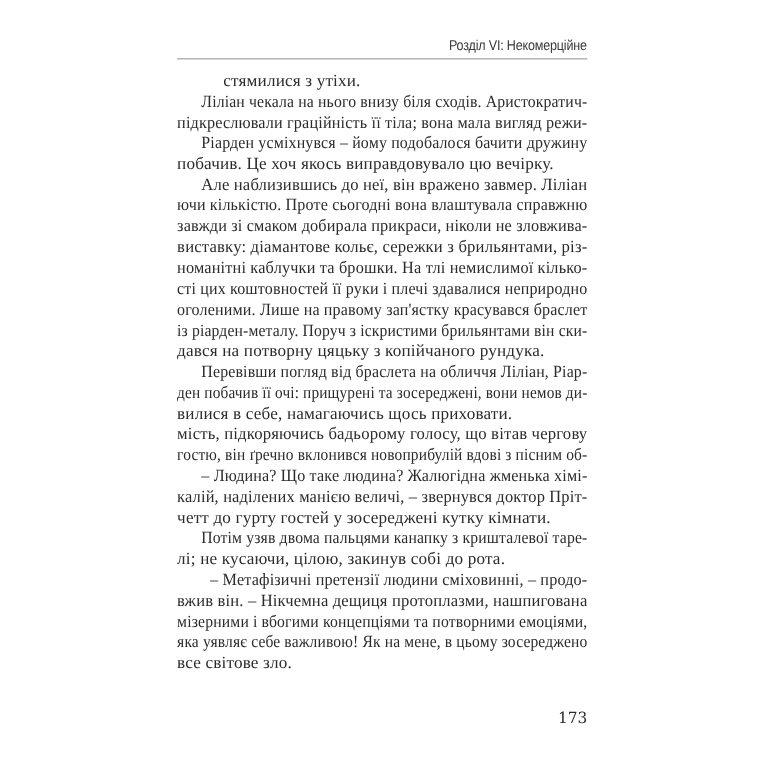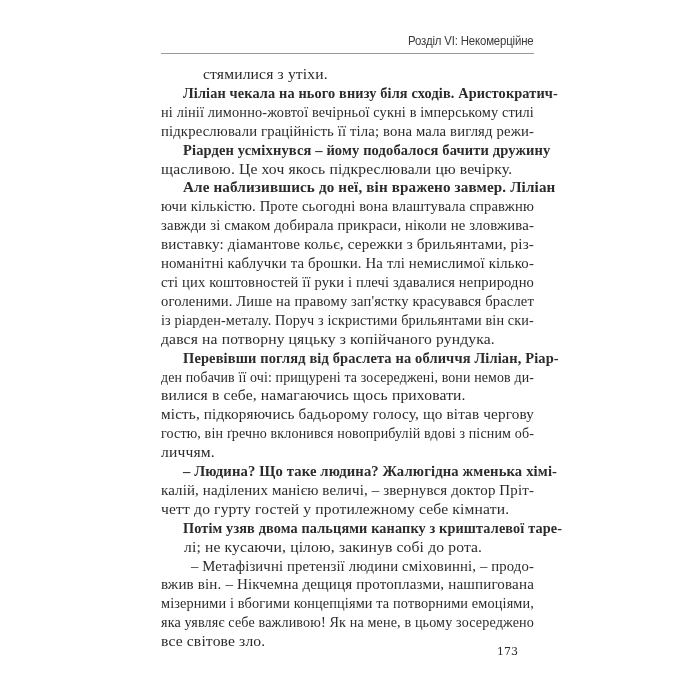--- a/index.html
+++ b/index.html
@@ -57,31 +57,30 @@
     text-align: justify;
     text-align-last: justify;
     white-space: nowrap;
     overflow: visible;
   }
   .line.last {
     text-align-last: left;
   }
   .line.indent {
     padding-left: 22px;
-    font-weight: bold;
   }
   .line.indent2 {
     padding-left: 30px;
   }
   .folio {
     position: absolute;
     top: 645px;
-    right: 16px;
+    right: 0;
     font-family: "DejaVu Serif", "Liberation Serif", serif;
-    font-size: 11px;
+    font-size: 14px;
     color: #2b2b2b;
   }
   .txt {
     font-family: "Liberation Serif", "DejaVu Serif", serif;
     font-size: 15.6px;
     letter-spacing: 0.15px;
   }
 </style>
 </head>
 <body>
@@ -89,56 +88,54 @@
 <div class="page">
   <div class="running-head">Розділ VI: Некомерційне</div>
   <div class="head-rule"></div>
 
   <div class="body-text txt" id="body-text">
       <div>
         <span class="line last"><span style="white-space: nowrap; display: inline-block; margin-left: 42px;">стямилися з утіхи.</span></span>
       </div>
       <div>
         <span class="line indent"><span style="white-space: nowrap; display: inline-block; transform: scaleX(0.917572); transform-origin: left center;">Ліліан чекала на нього внизу біля сходів. Аристократич-</span></span>
-        <span class="line"><span style="white-space: nowrap; display: inline-block; transform: scaleX(0.918154); transform-origin: left center;">ні лінії лимонно-жовтої вечірньої сукні в імперському стилі</span></span>
         <span class="line"><span style="white-space: nowrap; display: inline-block; transform: scaleX(0.943296); transform-origin: left center;">підкреслювали граційність її тіла; вона мала вигляд режи-</span></span>
       </div>
       <div>
         <span class="line indent"><span style="white-space: nowrap; display: inline-block; transform: scaleX(0.929224); transform-origin: left center;">Ріарден усміхнувся – йому подобалося бачити дружину</span></span>
-        <span class="line last"><span style="white-space: nowrap; display: inline-block;">щасливою. Це хоч якось підкреслювали цю вечірку.</span></span>
+        <span class="line last"><span style="white-space: nowrap; display: inline-block;">побачив. Це хоч якось виправдовувало цю вечірку.</span></span>
       </div>
       <div>
         <span class="line indent"><span style="white-space: nowrap; display: inline-block; transform: scaleX(0.96953); transform-origin: left center;">Але наблизившись до неї, він вражено завмер. Ліліан</span></span>
         <span class="line"><span style="white-space: nowrap; display: inline-block; transform: scaleX(0.936965); transform-origin: left center;">ючи кількістю. Проте сьогодні вона влаштувала справжню</span></span>
         <span class="line"><span style="white-space: nowrap; display: inline-block; transform: scaleX(0.947076); transform-origin: left center;">завжди зі смаком добирала прикраси, ніколи не зловжива-</span></span>
         <span class="line"><span style="white-space: nowrap; display: inline-block; transform: scaleX(0.973573); transform-origin: left center;">виставку: діамантове кольє, сережки з брильянтами, різ-</span></span>
         <span class="line"><span style="white-space: nowrap; display: inline-block; transform: scaleX(0.950318); transform-origin: left center;">номанітні каблучки та брошки. На тлі немислимої кілько-</span></span>
         <span class="line"><span style="white-space: nowrap; display: inline-block; transform: scaleX(0.93374); transform-origin: left center;">сті цих коштовностей її руки і плечі здавалися неприродно</span></span>
         <span class="line"><span style="white-space: nowrap; display: inline-block; transform: scaleX(0.935827); transform-origin: left center;">оголеними. Лише на правому зап'ястку красувався браслет</span></span>
         <span class="line"><span style="white-space: nowrap; display: inline-block; transform: scaleX(0.912643); transform-origin: left center;">із ріарден-металу. Поруч з іскристими брильянтами він ски-</span></span>
         <span class="line last"><span style="white-space: nowrap; display: inline-block;">дався на потворну цяцьку з копійчаного рундука.</span></span>
       </div>
       <div>
         <span class="line indent"><span style="white-space: nowrap; display: inline-block; transform: scaleX(0.926427); transform-origin: left center;">Перевівши погляд від браслета на обличчя Ліліан, Ріар-</span></span>
         <span class="line"><span style="white-space: nowrap; display: inline-block; transform: scaleX(0.892979); transform-origin: left center;">ден побачив її очі: прищурені та зосереджені, вони немов ди-</span></span>
         <span class="line last"><span style="white-space: nowrap; display: inline-block;">вилися в себе, намагаючись щось приховати.</span></span>
       </div>
       <div>
         <span class="line"><span style="white-space: nowrap; display: inline-block; transform: scaleX(0.974566); transform-origin: left center;">мість, підкоряючись бадьорому голосу, що вітав чергову</span></span>
         <span class="line"><span style="white-space: nowrap; display: inline-block; transform: scaleX(0.900626); transform-origin: left center;">гостю, він ґречно вклонився новоприбулій вдові з пісним об-</span></span>
-        <span class="line last"><span style="white-space: nowrap; display: inline-block;">личчям.</span></span>
       </div>
       <div>
         <span class="line indent"><span style="white-space: nowrap; display: inline-block; transform: scaleX(0.938973); transform-origin: left center;">– Людина? Що таке людина? Жалюгідна жменька хімі-</span></span>
         <span class="line"><span style="white-space: nowrap; display: inline-block; transform: scaleX(0.95783); transform-origin: left center;">калій, наділених манією величі, – звернувся доктор Пріт-</span></span>
-        <span class="line last"><span style="white-space: nowrap; display: inline-block;">четт до гурту гостей у протилежному себе кімнати.</span></span>
+        <span class="line last"><span style="white-space: nowrap; display: inline-block;">четт до гурту гостей у зосереджені кутку кімнати.</span></span>
       </div>
       <div>
         <span class="line indent"><span style="white-space: nowrap; display: inline-block; transform: scaleX(0.91477); transform-origin: left center;">Потім узяв двома пальцями канапку з кришталевої таре-</span></span>
-        <span class="line last"><span style="white-space: nowrap; display: inline-block; margin-left: 23px;">лі; не кусаючи, цілою, закинув собі до рота.</span></span>
+        <span class="line last"><span style="white-space: nowrap; display: inline-block;">лі; не кусаючи, цілою, закинув собі до рота.</span></span>
       </div>
       <div>
         <span class="line indent2"><span style="white-space: nowrap; display: inline-block; transform: scaleX(0.94401); transform-origin: left center;">– Метафізичні претензії людини сміховинні, – продо-</span></span>
         <span class="line"><span style="white-space: nowrap; display: inline-block; transform: scaleX(0.966673); transform-origin: left center;">вжив він. – Нікчемна дещиця протоплазми, нашпигована</span></span>
         <span class="line"><span style="white-space: nowrap; display: inline-block; transform: scaleX(0.915618); transform-origin: left center;">мізерними і вбогими концепціями та потворними емоціями,</span></span>
         <span class="line"><span style="white-space: nowrap; display: inline-block; transform: scaleX(0.906302); transform-origin: left center;">яка уявляє себе важливою! Як на мене, в цьому зосереджено</span></span>
         <span class="line last"><span style="white-space: nowrap; display: inline-block;">все світове зло.</span></span>
       </div>
     </div>
 

